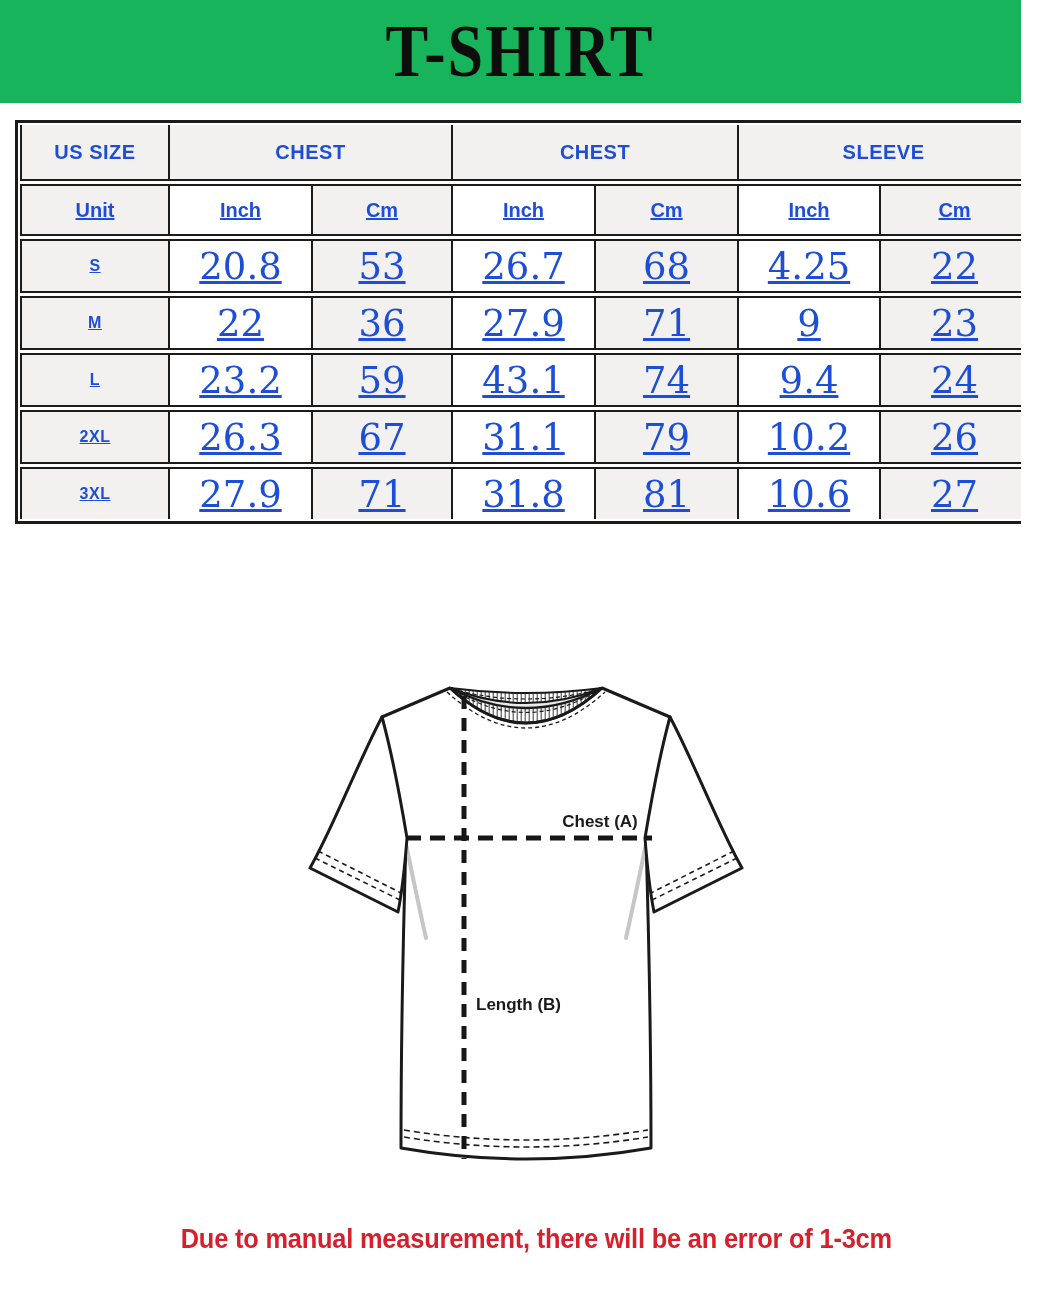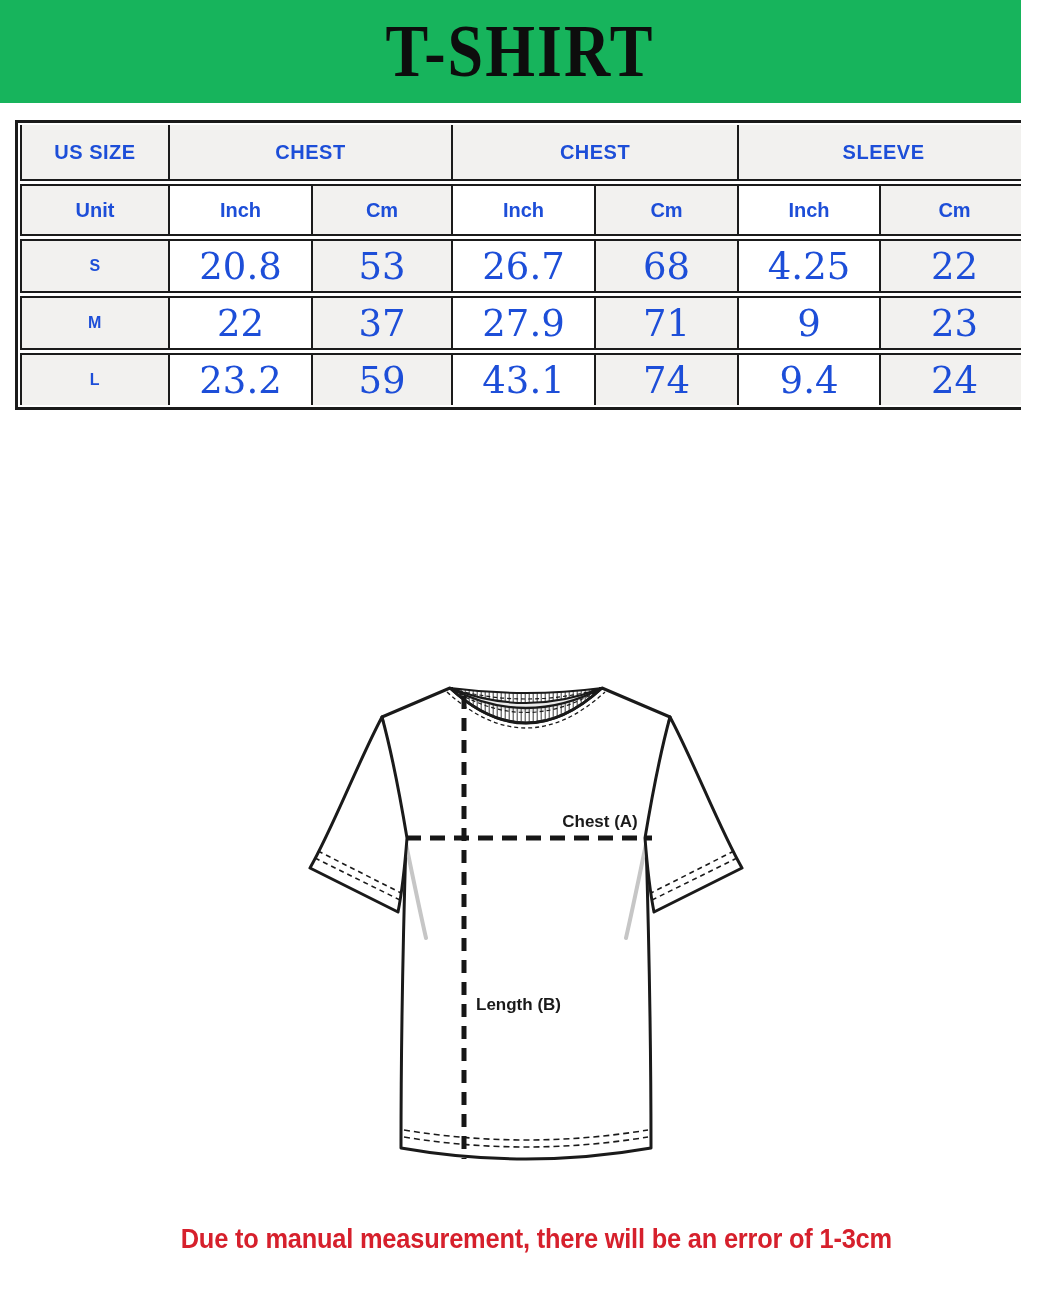--- a/index.html
+++ b/index.html
@@ -11,21 +11,21 @@
           display:flex;align-items:center;justify-content:center;}
   .banner-title{font-family:"Liberation Serif",serif;font-weight:700;font-size:64px;
                 color:#0d0d0d;letter-spacing:2px;transform:scaleY(1.14);line-height:1;}
 
   
   .table-wrap{position:absolute;left:15px;top:120px;width:1012px;box-sizing:border-box;
               border:3px solid #1b1b1b;padding:2px;background:#ffffff;}
   table{border-collapse:collapse;table-layout:fixed;width:100%;}
   th,td{border-left:2.5px solid #1b1b1b;border-right:2.5px solid #1b1b1b;
         text-align:center;vertical-align:middle;padding:0;color:#1d4ed8;overflow:hidden;}
-  tr.sep th,tr.sep td{border-top:7px double #1b1b1b;}
+  tr.sep th,tr.sep td{border-top:7px double #1b1b1b;text-decoration:underline;}
   .grp th{height:54px;font-size:20px;font-weight:700;letter-spacing:.5px;background:#f2f1ef;}
   .unit td{height:48px;font-size:20px;font-weight:700;}
   .data td{height:50px;}
   .size-cell{font-size:16px;font-weight:700;letter-spacing:.5px;}
   .num{font-family:"DejaVu Serif",serif;font-size:37px;font-weight:400;}
   tbody td:nth-child(odd){background:#f2f1ef;}
   tbody td:nth-child(even){background:#ffffff;}
 
   
   .diagram{position:absolute;left:264px;top:640px;width:520px;height:540px;}
@@ -80,34 +80,52 @@
           <td class="num">20.8</td>
           <td class="num">53</td>
           <td class="num">26.7</td>
           <td class="num">68</td>
           <td class="num">4.25</td>
           <td class="num">22</td>
         </tr>
         <tr class="data sep">
           <td class="size-cell">M</td>
           <td class="num">22</td>
-          <td class="num">37</td>
+          <td class="num">36</td>
           <td class="num">27.9</td>
           <td class="num">71</td>
           <td class="num">9</td>
           <td class="num">23</td>
         </tr>
         <tr class="data sep">
           <td class="size-cell">L</td>
           <td class="num">23.2</td>
           <td class="num">59</td>
           <td class="num">43.1</td>
           <td class="num">74</td>
           <td class="num">9.4</td>
           <td class="num">24</td>
+        </tr>
+        <tr class="data sep">
+          <td class="size-cell">2XL</td>
+          <td class="num">26.3</td>
+          <td class="num">67</td>
+          <td class="num">31.1</td>
+          <td class="num">79</td>
+          <td class="num">10.2</td>
+          <td class="num">26</td>
+        </tr>
+        <tr class="data sep">
+          <td class="size-cell">3XL</td>
+          <td class="num">27.9</td>
+          <td class="num">71</td>
+          <td class="num">31.8</td>
+          <td class="num">81</td>
+          <td class="num">10.6</td>
+          <td class="num">27</td>
         </tr>
       </tbody>
     </table>
   </div>
 
   <div class="diagram">
     <svg viewBox="0 0 520 540" xmlns="http://www.w3.org/2000/svg">
       <defs>
         <pattern id="rib" width="4" height="12" patternUnits="userSpaceOnUse">
           <path d="M1.2 0 V12" stroke="#3a3a3a" stroke-width="1"></path>

